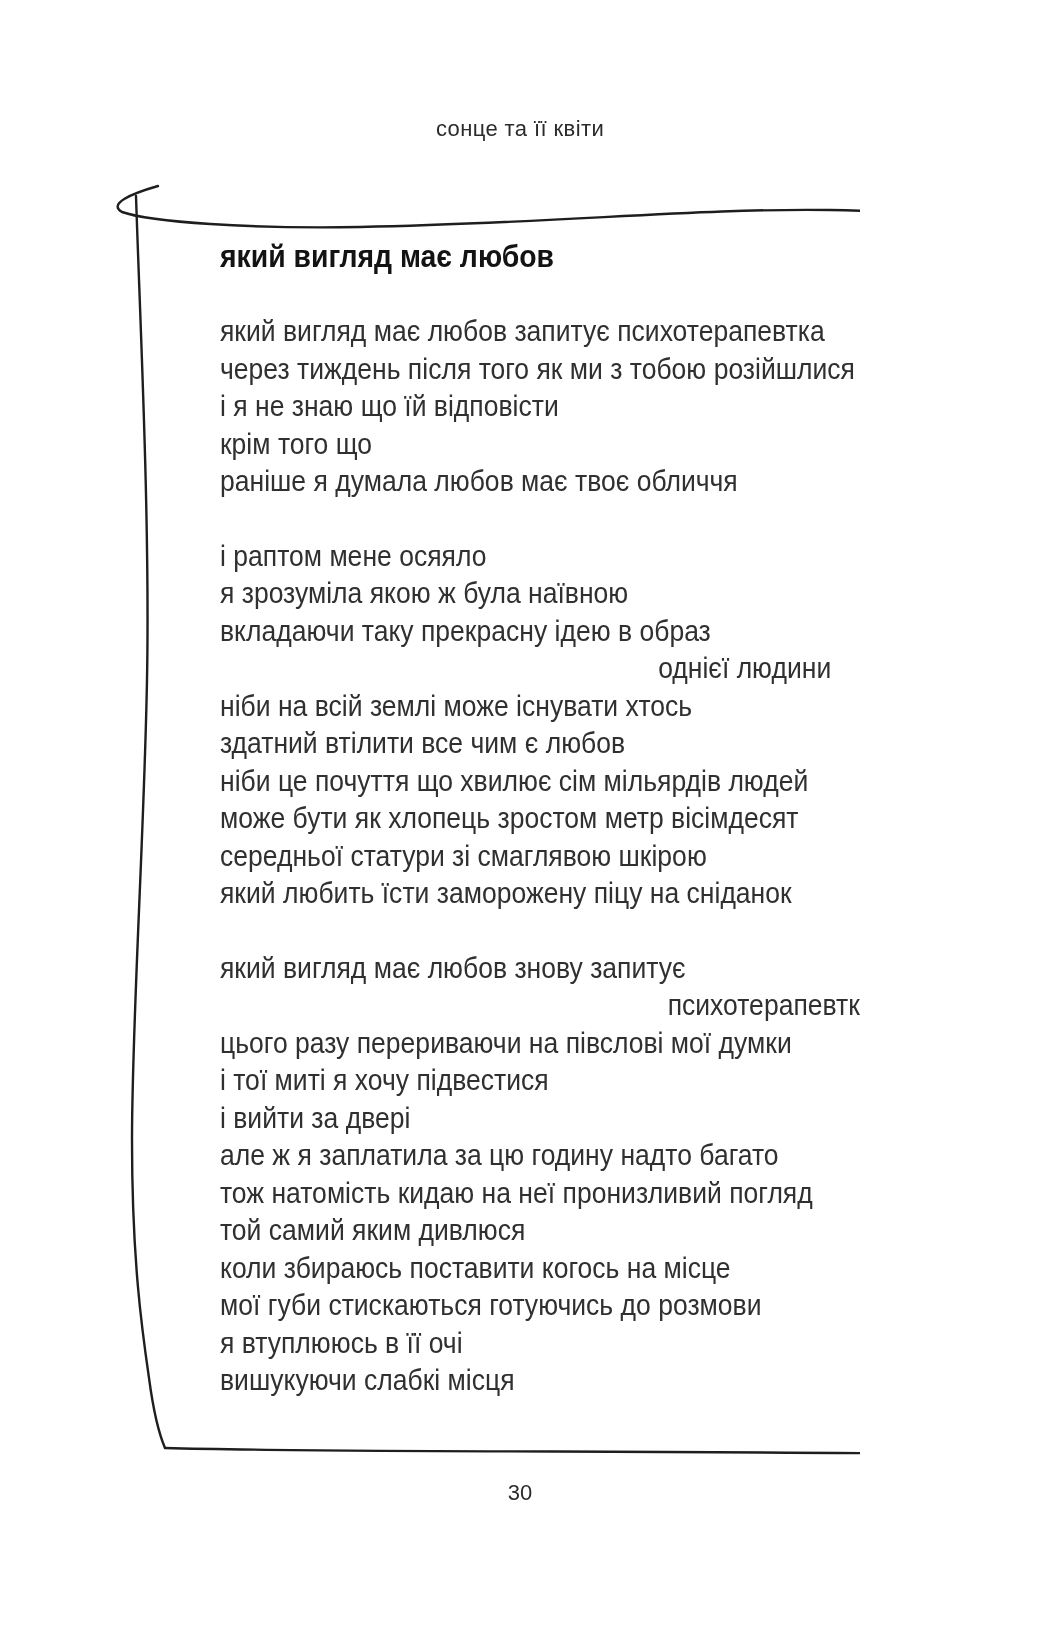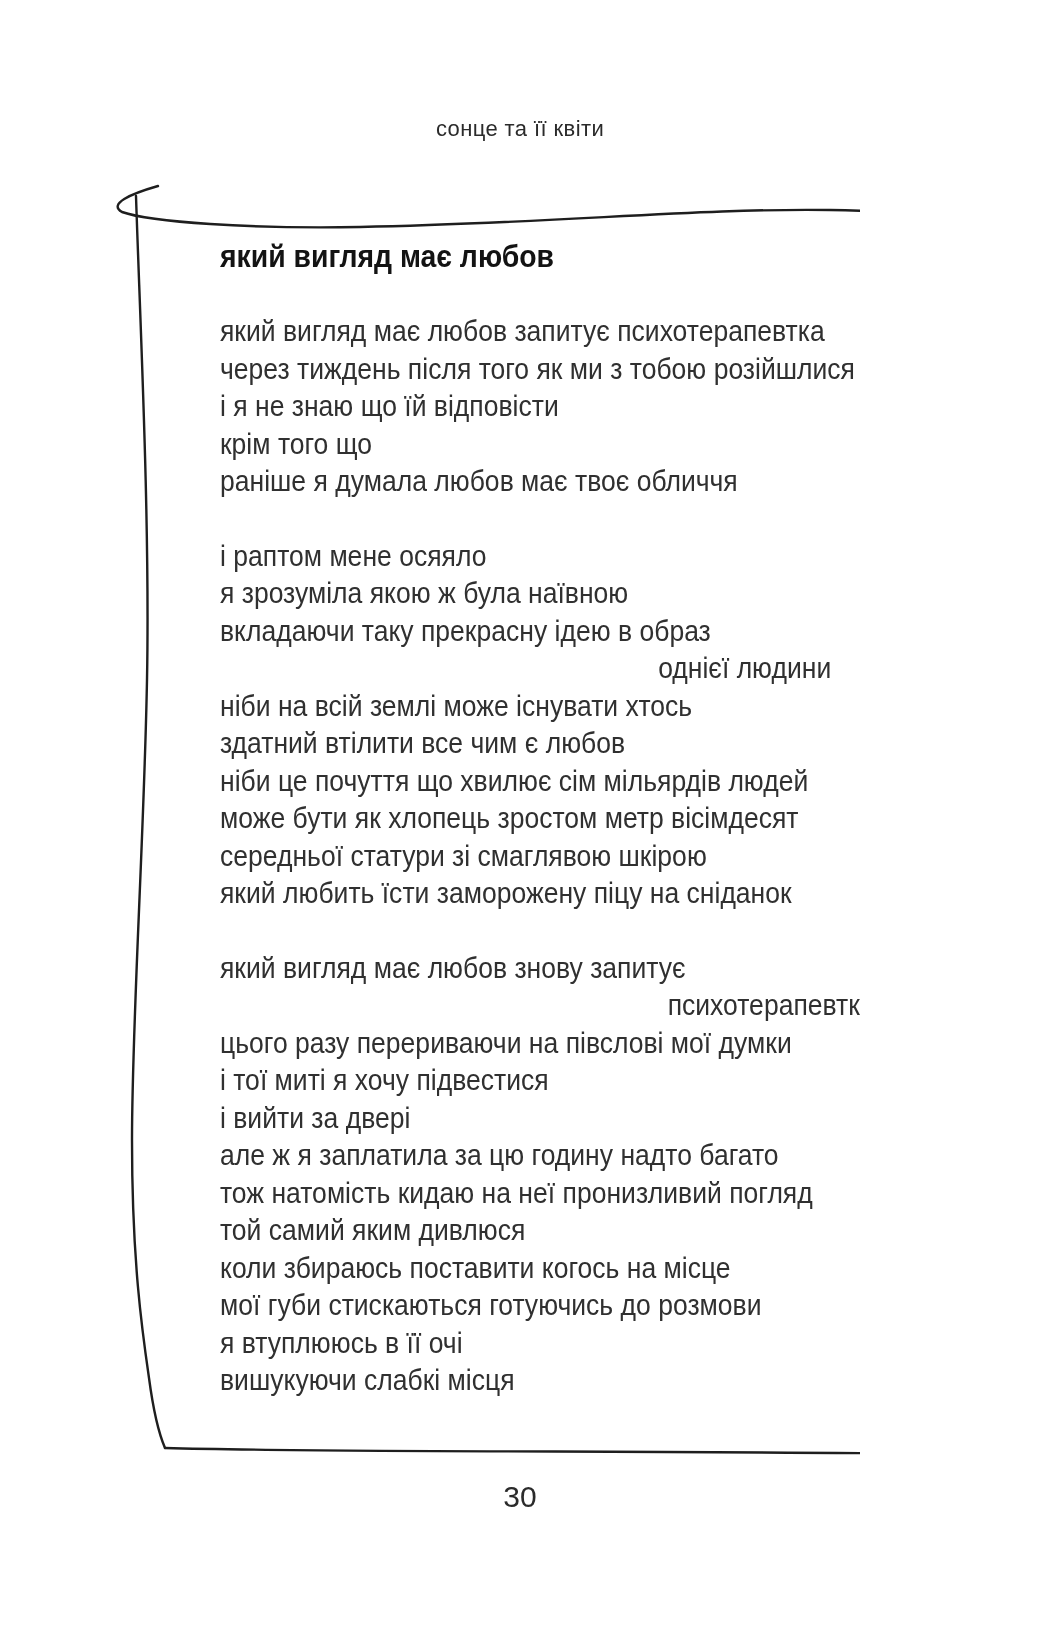--- a/index.html
+++ b/index.html
@@ -64,21 +64,21 @@
     color: #303030;
   }
   .line.push-right-a { text-align: right; padding-right: 76px; }
   .line.push-right-b { text-align: right; padding-right: 28px; }
   .page-number {
     position: absolute;
     top: 1480px;
     left: 0;
     width: 1040px;
     text-align: center;
-    font-size: 30px;
+    font-size: 22px;
     color: #2b2b2b;
   }
 </style>
 </head>
 <body>
 
 <div class="page">
 
   <div class="running-head">сонце та її квіти</div>
 

